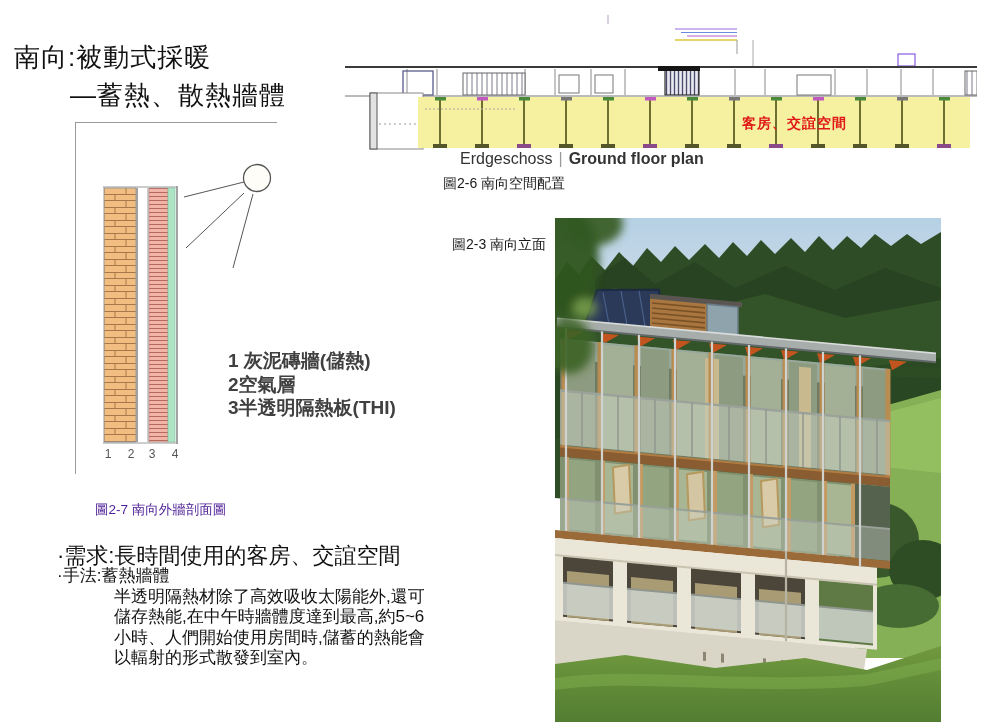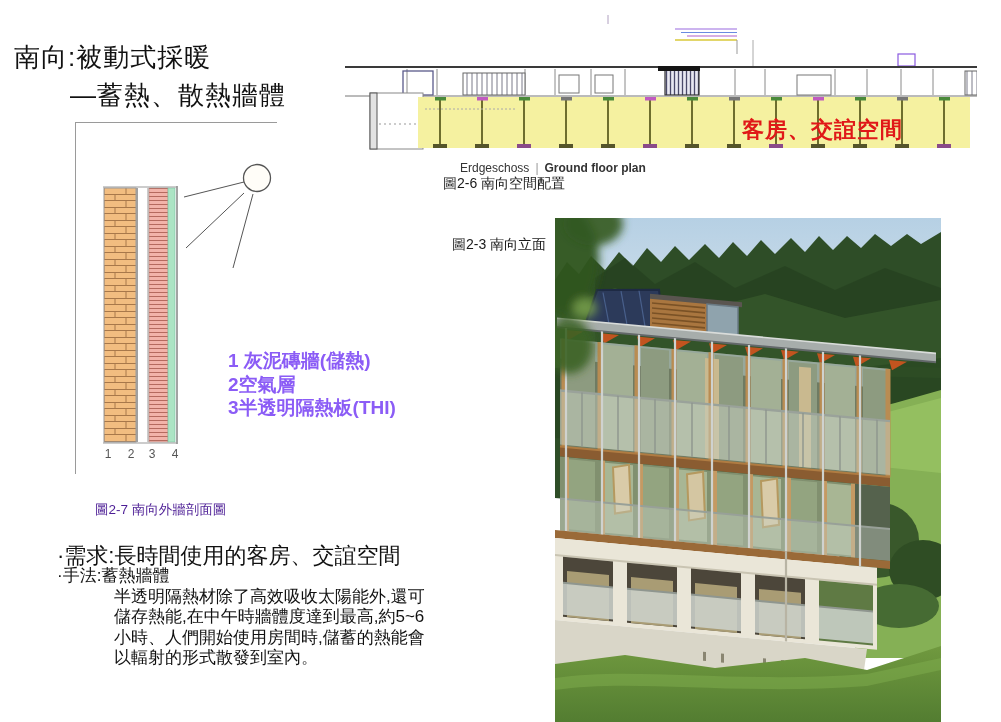--- a/index.html
+++ b/index.html
@@ -13,40 +13,40 @@
   }
   .abs { position:absolute; }
 
   
   .title-line1 { left:14px; top:40px; font-size:26px; font-weight:normal; letter-spacing:1px; }
   .title-line2 { left:70px; top:78px; font-size:26px; font-weight:normal; letter-spacing:1px; }
 
   
   .plan-wrap { left:345px; top:5px; width:632px; height:148px; }
   .plan-label {
-    left:742px; top:115px; font-size:22px; font-weight:bold; color:#e01818;
+    left:742px; top:115px; font-size:14px; font-weight:bold; color:#e01818;
     letter-spacing:1px; white-space:nowrap;
   }
-  .plan-caption-en { left:460px; top:161px; font-size:12px; color:#333; white-space:nowrap; }
+  .plan-caption-en { left:460px; top:150px; font-size:16px; color:#333; white-space:nowrap; }
   .plan-caption-en .sep { color:#999; margin:0 6px; }
   .plan-caption-en .bold { font-weight:bold; }
   .plan-caption { left:443px; top:175px; font-size:14px; color:#1a1a1a; white-space:nowrap; }
   .elev-caption { left:452px; top:236px; font-size:14px; color:#1a1a1a; white-space:nowrap; }
 
   
   .diagram-box {
     left:75px; top:122px; width:202px; height:352px;
     border-top:1px solid #9a9a9a; border-left:1px solid #9a9a9a;
   }
   .layer-numbers { position:absolute; left:0; top:324px; width:110px; height:16px;
     font-size:12px; color:#555; }
   .layer-numbers span { position:absolute; top:0; transform:translateX(-50%); }
 
   .legend-block { left:228px; top:349px; font-size:19px; font-weight:bold; line-height:23.5px;
-    color:#8b5cf6; white-space:nowrap; }
+    color:#404040; white-space:nowrap; }
   .section-caption { left:95px; top:501px; font-size:13.5px; color:#4c1d95; white-space:nowrap; }
 
   
   .notes-line1 { left:57px; top:546px; font-size:22px; line-height:20px; white-space:nowrap; }
   .notes-line2 { left:57px; top:566px; font-size:17px; line-height:20px; white-space:nowrap; }
   .notes-body  { left:114px; top:587px; font-size:17px; line-height:20.3px; white-space:nowrap; }
 
   
   .photo-wrap { left:555px; top:218px; width:386px; height:504px; }
   svg { display:block; }

